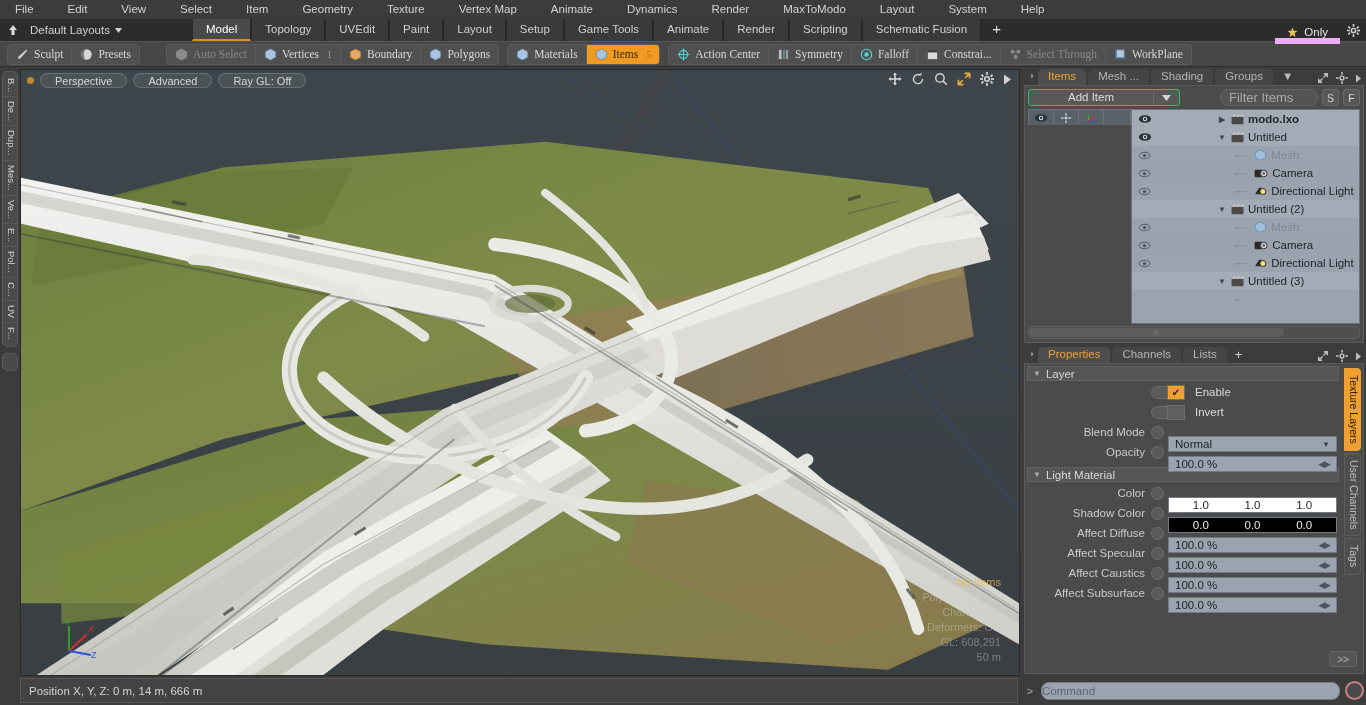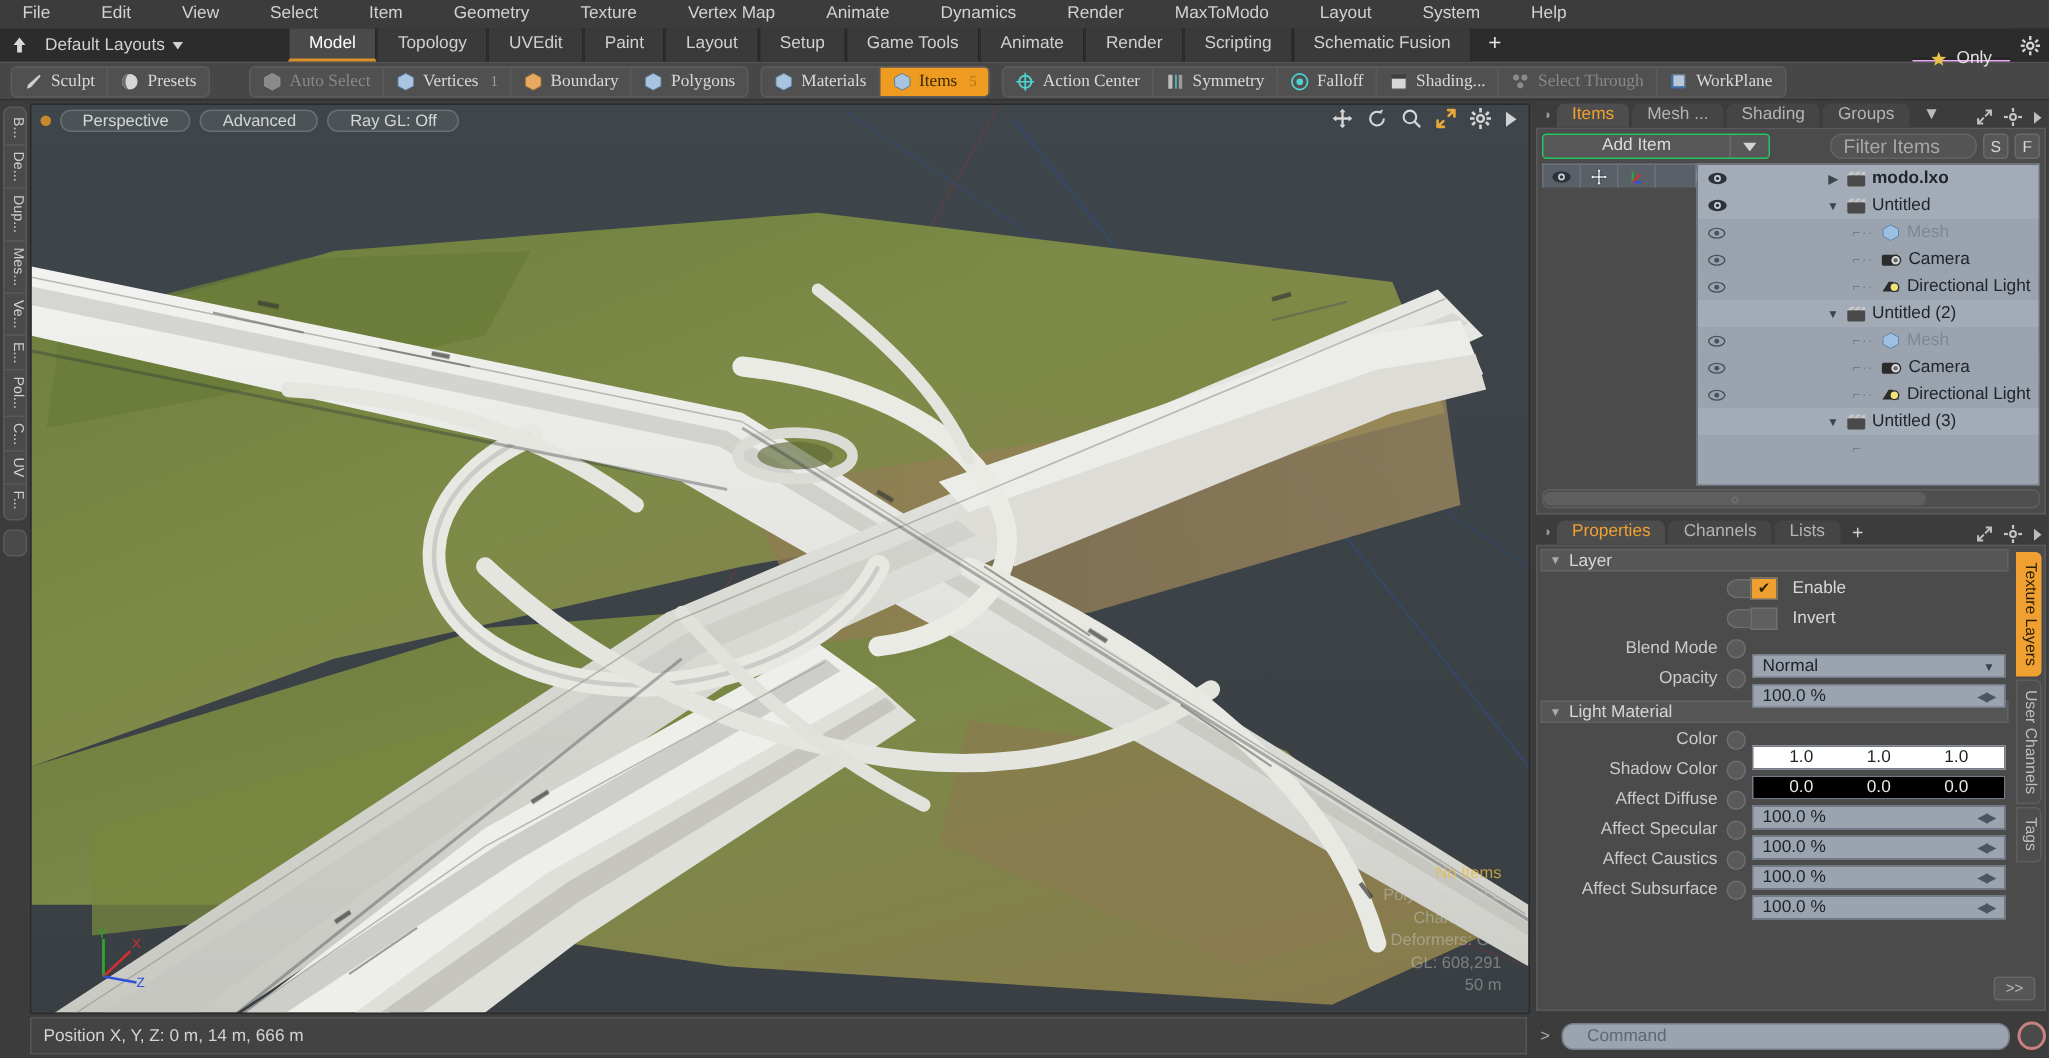--- a/index.html
+++ b/index.html
@@ -19,22 +19,22 @@
   
   .layoutbar{ height:22px; background:#2c2c2c; display:flex; align-items:center; flex:0 0 22px; position:relative; }
   .home-ico{ width:26px; height:22px; display:flex; align-items:center; justify-content:center; }
   .layouts-menu{ padding:0 10px 0 4px; color:#d2d2d2; font-size:11.5px; height:22px; line-height:22px; display:flex; align-items:center; gap:5px;}
   .ltabs{ display:flex; align-items:stretch; height:22px; margin-left:60px; }
   .ltab{ padding:0 13px; height:22px; line-height:21px; background:#3a3a3a; color:#d0d0d0;
          border-left:1px solid #2a2a2a; border-right:1px solid #262626; font-size:11.5px; cursor:default;}
   .ltab.active{ background:#4a4a4a; color:#fff; border-bottom:2px solid #d98f2b; }
   .ltab.plus{ background:transparent; border:none; color:#e2e2e2; font-size:15px; padding:0 11px; line-height:20px;}
   .layout-right{ position:absolute; right:0; top:0; height:22px; display:flex; align-items:stretch; }
-  .only-btn{ display:flex; align-items:center; gap:6px; padding:0 12px; background:#262626; color:#e3e3e3;
-             border-bottom:1px solid #f0abfc; font-size:11.5px;margin-top:19px; }
+  .only-btn{ display:flex; align-items:flex-end; gap:6px; padding:0 12px; background:#262626; color:#e3e3e3;
+             border-bottom:6px solid #f0abfc; font-size:11.5px;margin-top:19px; }
   .gear-btn{ width:26px; display:flex; align-items:center; justify-content:center; background:#2c2c2c; }
 
   
   .toolbar{ height:26px; background:#474747; display:flex; align-items:center; gap:0; flex:0 0 26px; padding:0 3px;
             border-top:1px solid #555; border-bottom:1px solid #2e2e2e;}
   .grp{ display:flex; align-items:center; height:21px; background:#505050; border:1px solid #5c5c5c; border-radius:4px;
         margin:0 4px; overflow:hidden;}
   .tb{ display:flex; align-items:center; gap:5px; padding:0 8px; height:19px; color:#d8d8d8; font-size:11.5px;
        border-right:1px solid #5a5a5a; cursor:default; white-space:nowrap;font-family:Liberation Serif, serif;}
   .tb:last-child{ border-right:none; }
@@ -150,21 +150,21 @@
   .rtab{ writing-mode:vertical-rl; text-orientation:mixed; font-size:10.5px; padding:6px 0; width:17px;
          background:#4e4e4e; border:1px solid #5d5d5d; border-radius:0 4px 4px 0; color:#bdbdbd; text-align:center;}
   .rtab.active{ background:#f0a030; color:#2d2000; border-color:#f0a030;}
   .ffbtn{ position:absolute; right:6px; bottom:6px; width:28px; height:16px; background:#565656; border:1px solid #676767;
           border-radius:3px; color:#b6b6b6; font-size:10px; display:flex; align-items:center; justify-content:center;}
 
   
   .cmdbar{ height:25px; margin:2px; display:flex; align-items:center; gap:5px; flex:0 0 25px;}
   .cmdarrow{ width:12px; text-align:center; color:#aaa; font-size:11px;}
   .cmdinput{ flex:1 1 auto; height:18px; background:#9aa3ae; border:1px solid #767f89; border-radius:8px;
-             color:#5e6872; font-size:11.5px; line-height:16px; padding-left:16px;}
+             color:#5e6872; font-size:11.5px; line-height:16px; padding-left:0;}
   .cmdcircle{ width:19px; height:19px; border-radius:50%; border:2px solid #c98080; background:#4a4a4a;}
 
   svg{ display:block; }
 </style>
 </head>
 <body>
 
 <div class="app">
 
   <div class="menubar">
@@ -319,21 +319,21 @@
             <circle cx="7" cy="7" r="5.6" fill="none" stroke="#4fd4d4" stroke-width="1.2"></circle>
             <circle cx="7" cy="7" r="2.4" fill="#4fd4d4"></circle>
           </svg>
         <span>Falloff</span>
       </div>
       <div class="tb">
         <svg width="13" height="13" viewBox="0 0 14 14">
             <rect x="1.6" y="1.6" width="10.8" height="10.8" rx="1.2" fill="#d8d8d8" stroke="#5a5a5a"></rect>
             <rect x="1.6" y="1.6" width="10.8" height="3.2" fill="#3f3f3f"></rect>
           </svg>
-        <span>Shading...</span>
+        <span>Constrai...</span>
       </div>
       <div class="tb dim">
         <svg width="13" height="13" viewBox="0 0 14 14">
             <circle cx="4" cy="4" r="2.2" fill="#8a8a8a"></circle>
             <circle cx="10" cy="4" r="2.2" fill="#8a8a8a"></circle>
             <circle cx="7" cy="9.6" r="2.2" fill="#8a8a8a"></circle>
           </svg>
         <span>Select Through</span>
       </div>
       <div class="tb">

